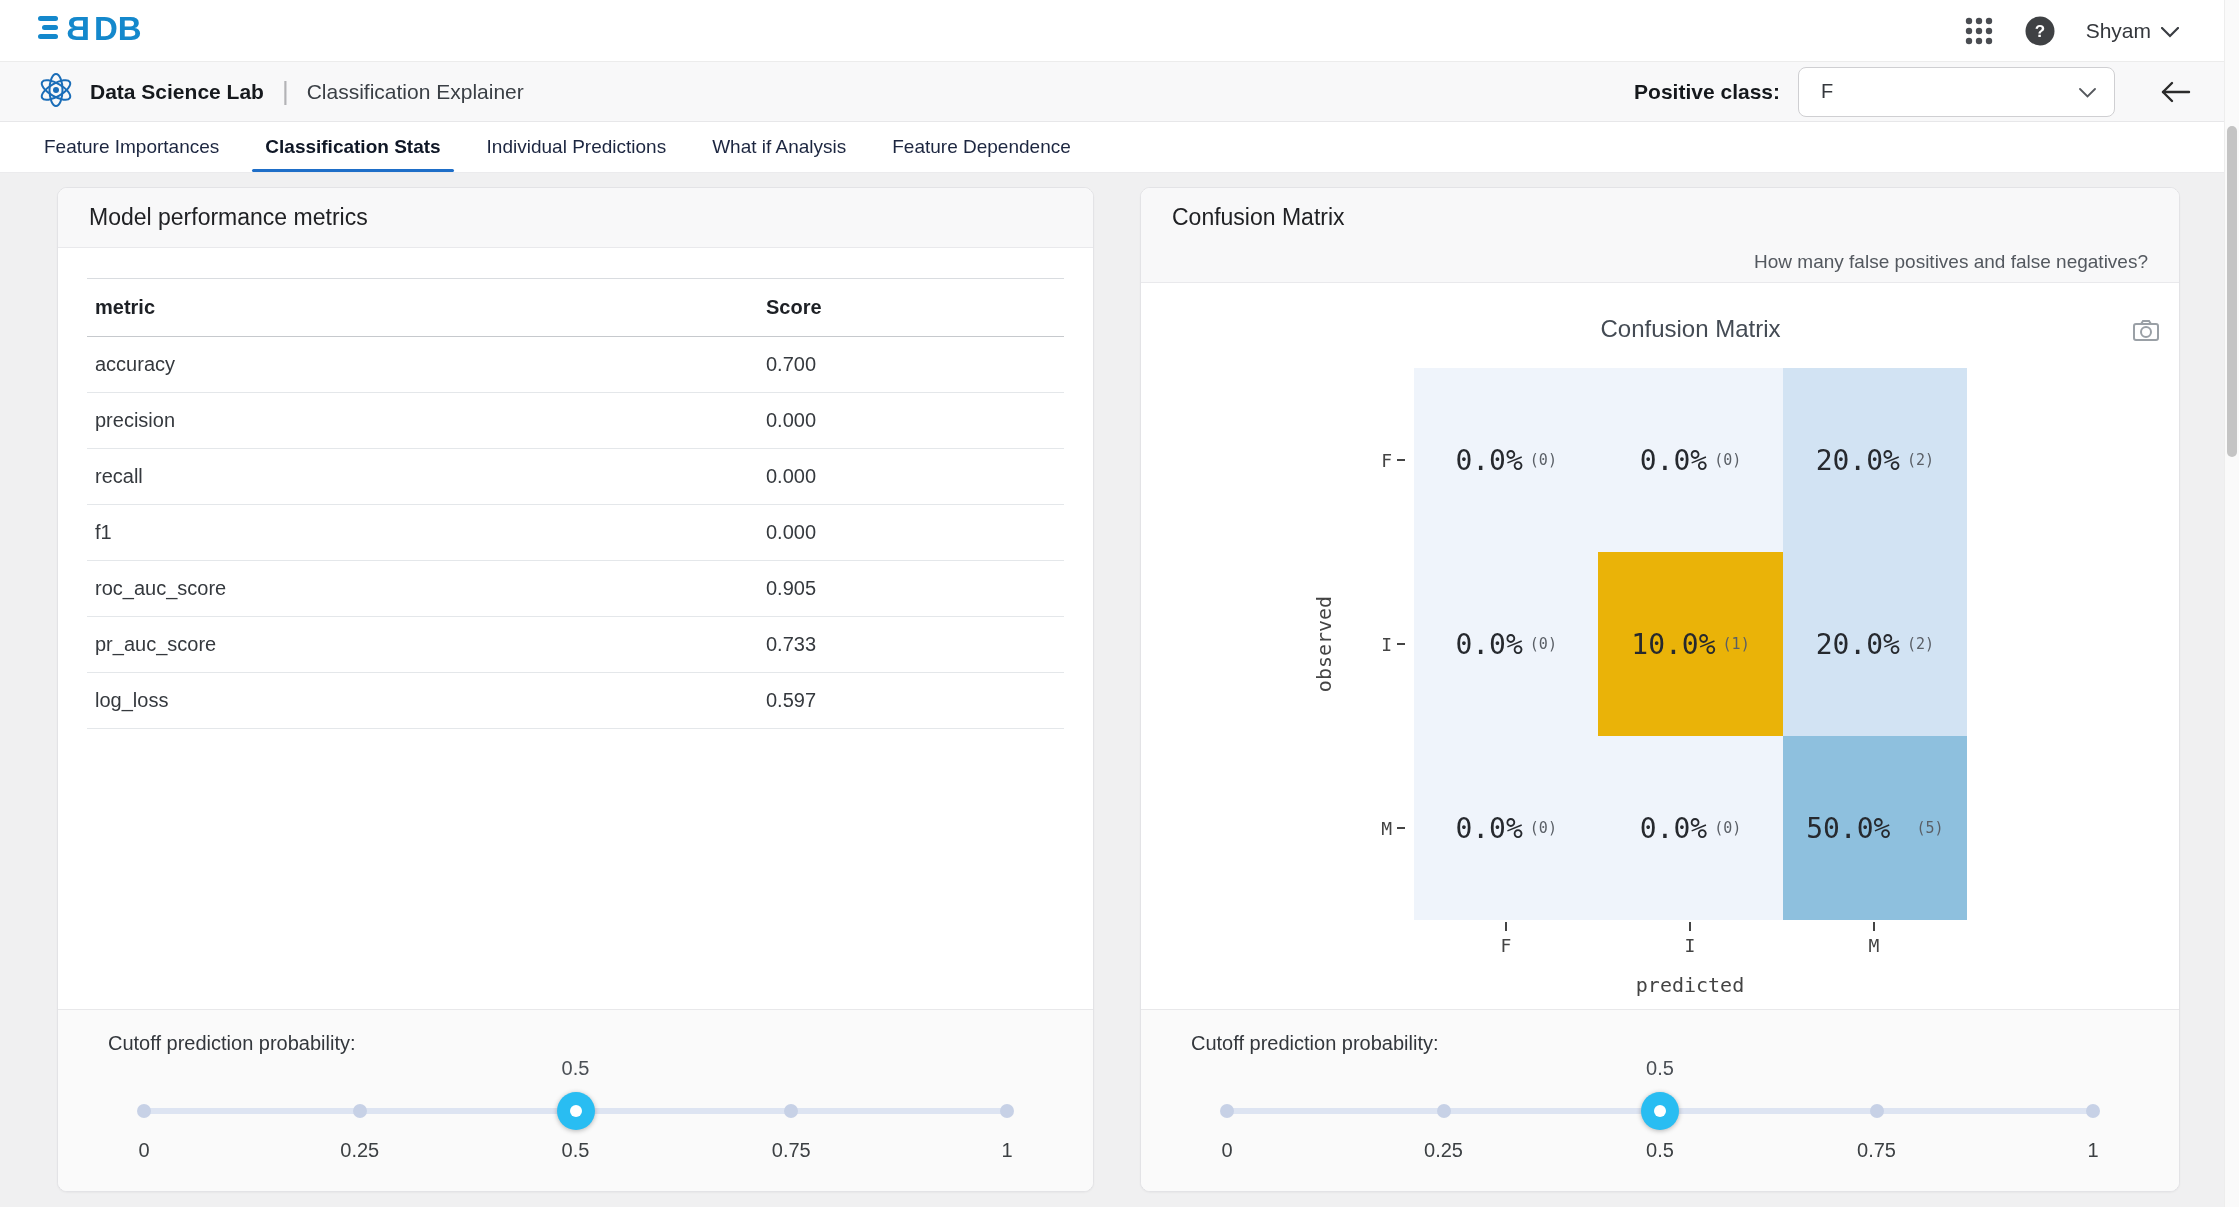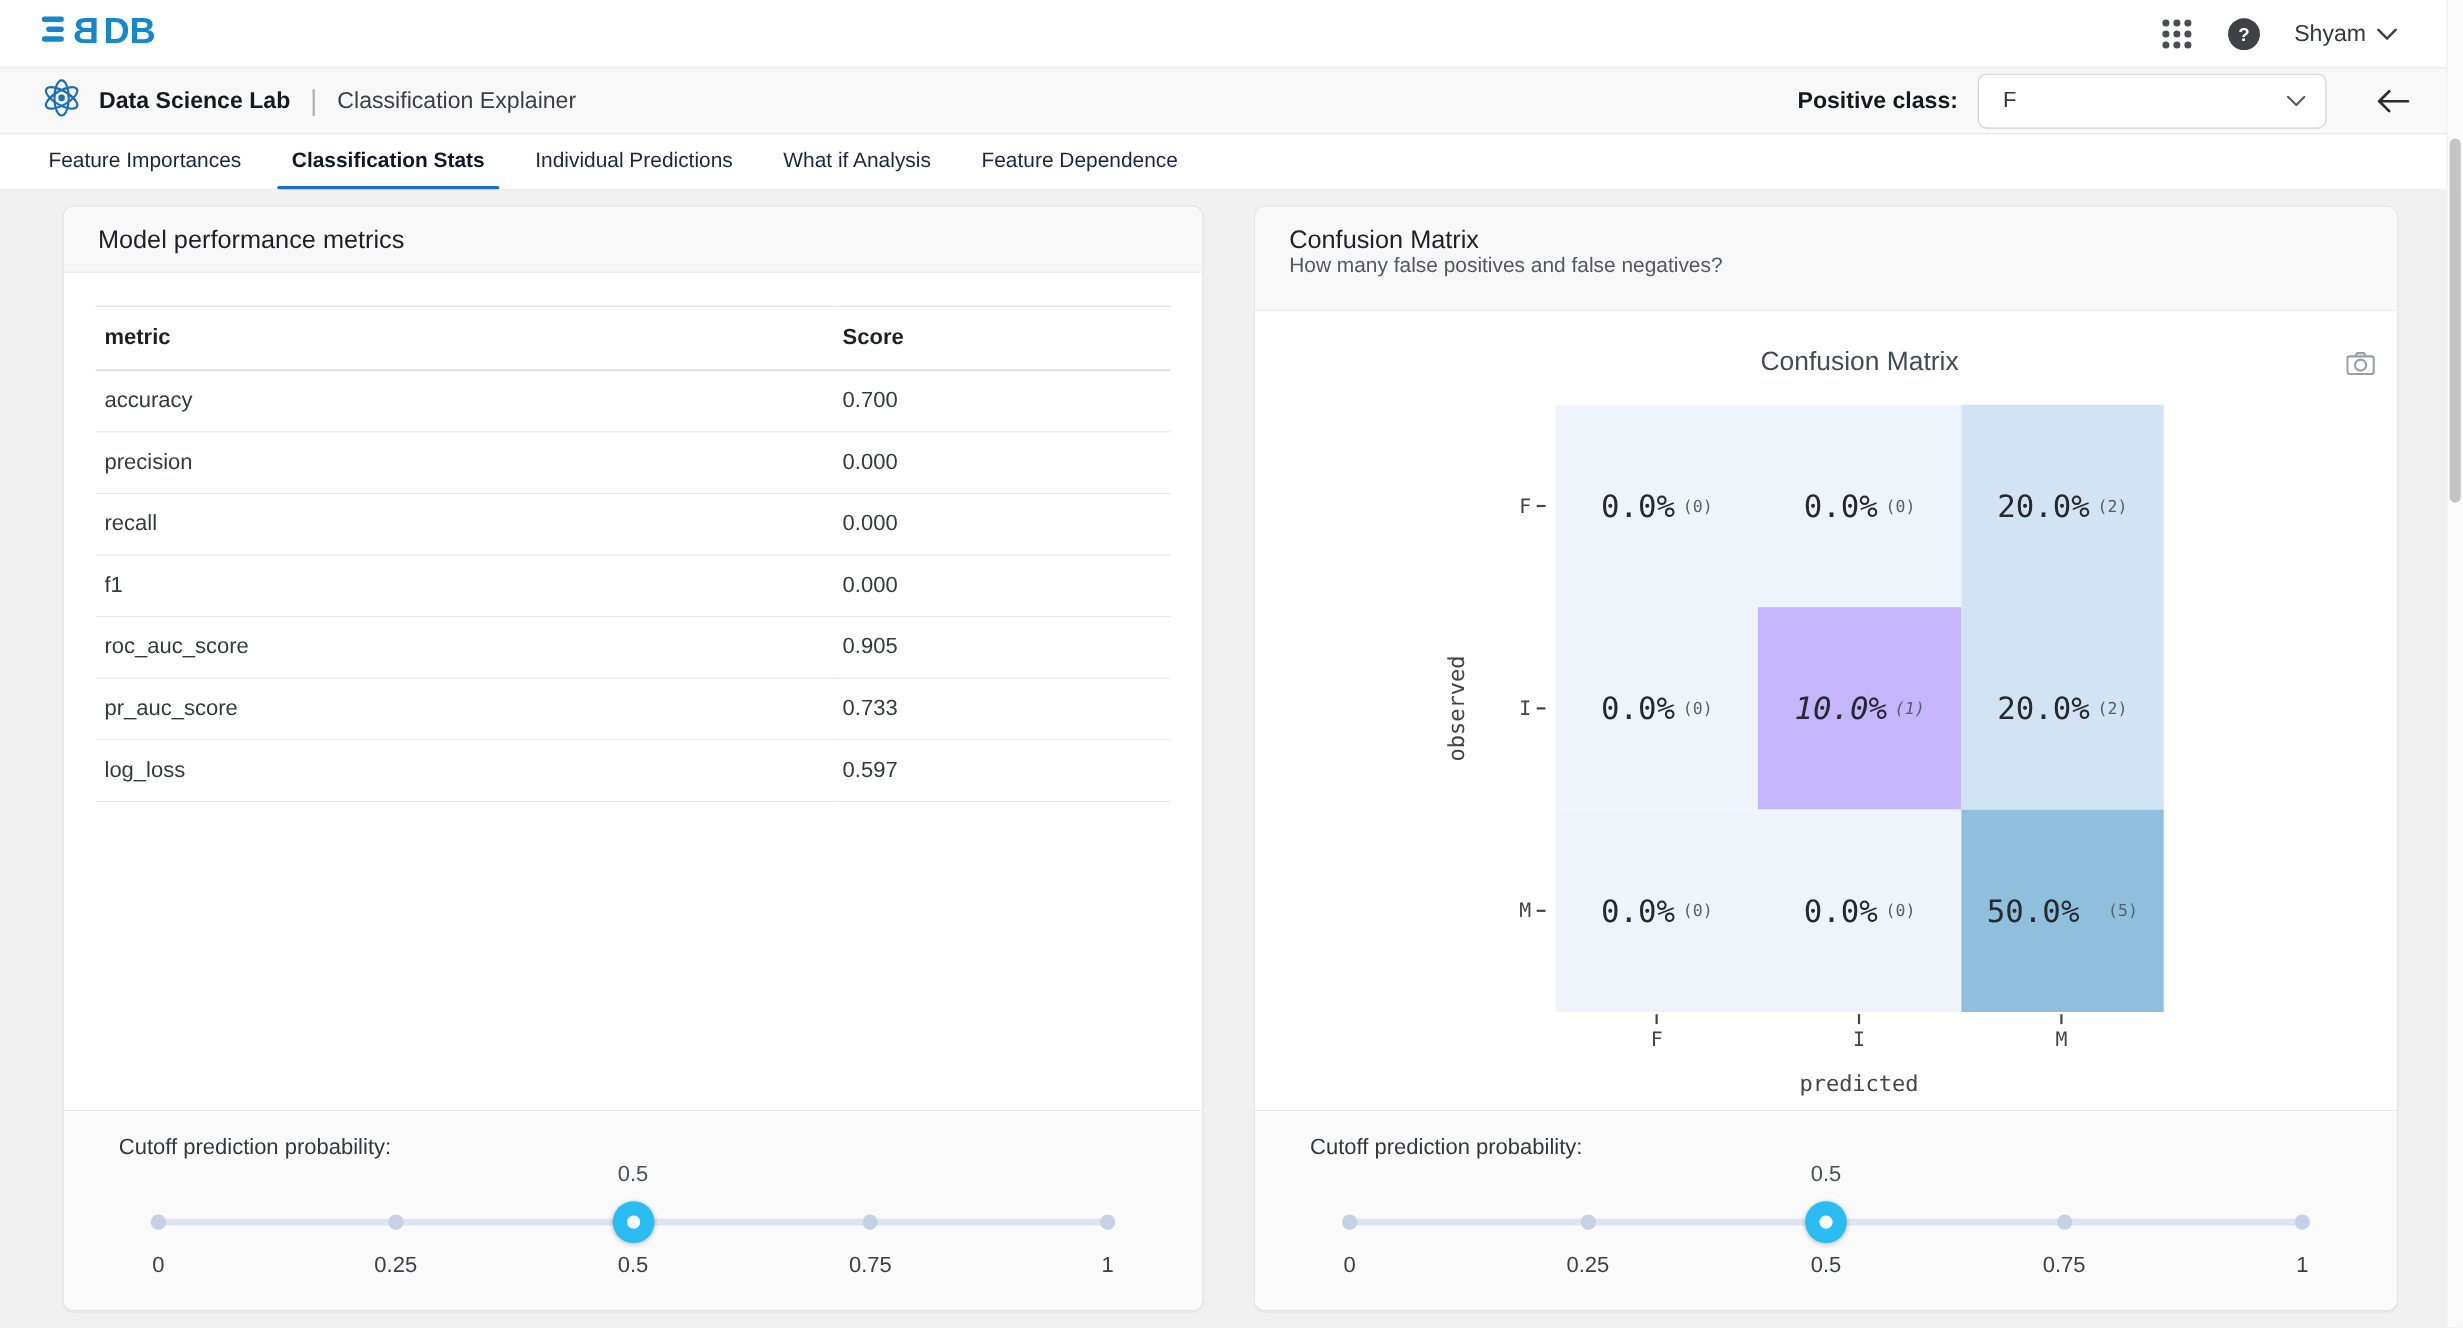--- a/index.html
+++ b/index.html
@@ -39,21 +39,21 @@
   
   .content{display:flex;gap:46px;padding:14px 0 0 57px;}
   .card{background:#fff;border:1px solid #e3e3e6;border-radius:10px;height:1003px;
     display:flex;flex-direction:column;overflow:hidden;box-shadow:0 1px 2px rgba(0,0,0,.04);}
   .card.metrics{width:1035px;}
   .card.cm{width:1038px;}
   .card-header{background:#f8f8f9;border-bottom:1px solid #e9e9ec;flex:0 0 auto;box-sizing:border-box;}
   .metrics .card-header{height:60px;display:flex;align-items:center;padding:0 31px;}
   .cm .card-header{height:95px;padding:16px 31px 0;}
   .card-title{font-size:23px;color:#202124;font-weight:500;}
-  .card-sub{font-size:19px;color:#53585f;margin-top:0;}
+  .card-sub{font-size:19px;color:#53585f;margin-top:20px;text-align:right;}
   .card-body{flex:1 1 auto;position:relative;background:#fff;}
   .card-footer{flex:0 0 auto;height:182px;background:#fafafa;border-top:1px solid #e8e8ea;
     padding:22px 50px 0;box-sizing:border-box;}
   
   .metrics-table{border-collapse:collapse;margin:30px 29px 0;width:977px;font-size:20px;color:#35393e;table-layout:fixed;}
   .metrics-table th{font-weight:700;color:#1d2025;text-align:left;
     border-top:1px solid #d9dce0;border-bottom:1px solid #c6c9cd;padding:17px 8px;}
   .metrics-table td{border-bottom:1px solid #e4e7ea;padding:16px 8px;text-align:left;}
   .metrics-table th:first-child,.metrics-table td:first-child{width:655px;}
   
@@ -297,21 +297,21 @@
           <div class="hm-cnt">(0)</div>
         </div>
         <div class="hm-cell" style="background: rgb(210, 227, 243);">
           <div class="hm-pct">20.0%</div>
           <div class="hm-cnt">(2)</div>
         </div>
         <div class="hm-cell" style="background: rgb(239, 244, 251);">
           <div class="hm-pct">0.0%</div>
           <div class="hm-cnt">(0)</div>
         </div>
-        <div class="hm-cell" style="background: #c4b5fd; font-style: italic;">
+        <div class="hm-cell" style="background: #eab308;">
           <div class="hm-pct">10.0%</div>
           <div class="hm-cnt">(1)</div>
         </div>
         <div class="hm-cell" style="background: rgb(210, 227, 243);">
           <div class="hm-pct">20.0%</div>
           <div class="hm-cnt">(2)</div>
         </div>
         <div class="hm-cell" style="background: rgb(239, 244, 251);">
           <div class="hm-pct">0.0%</div>
           <div class="hm-cnt">(0)</div>

